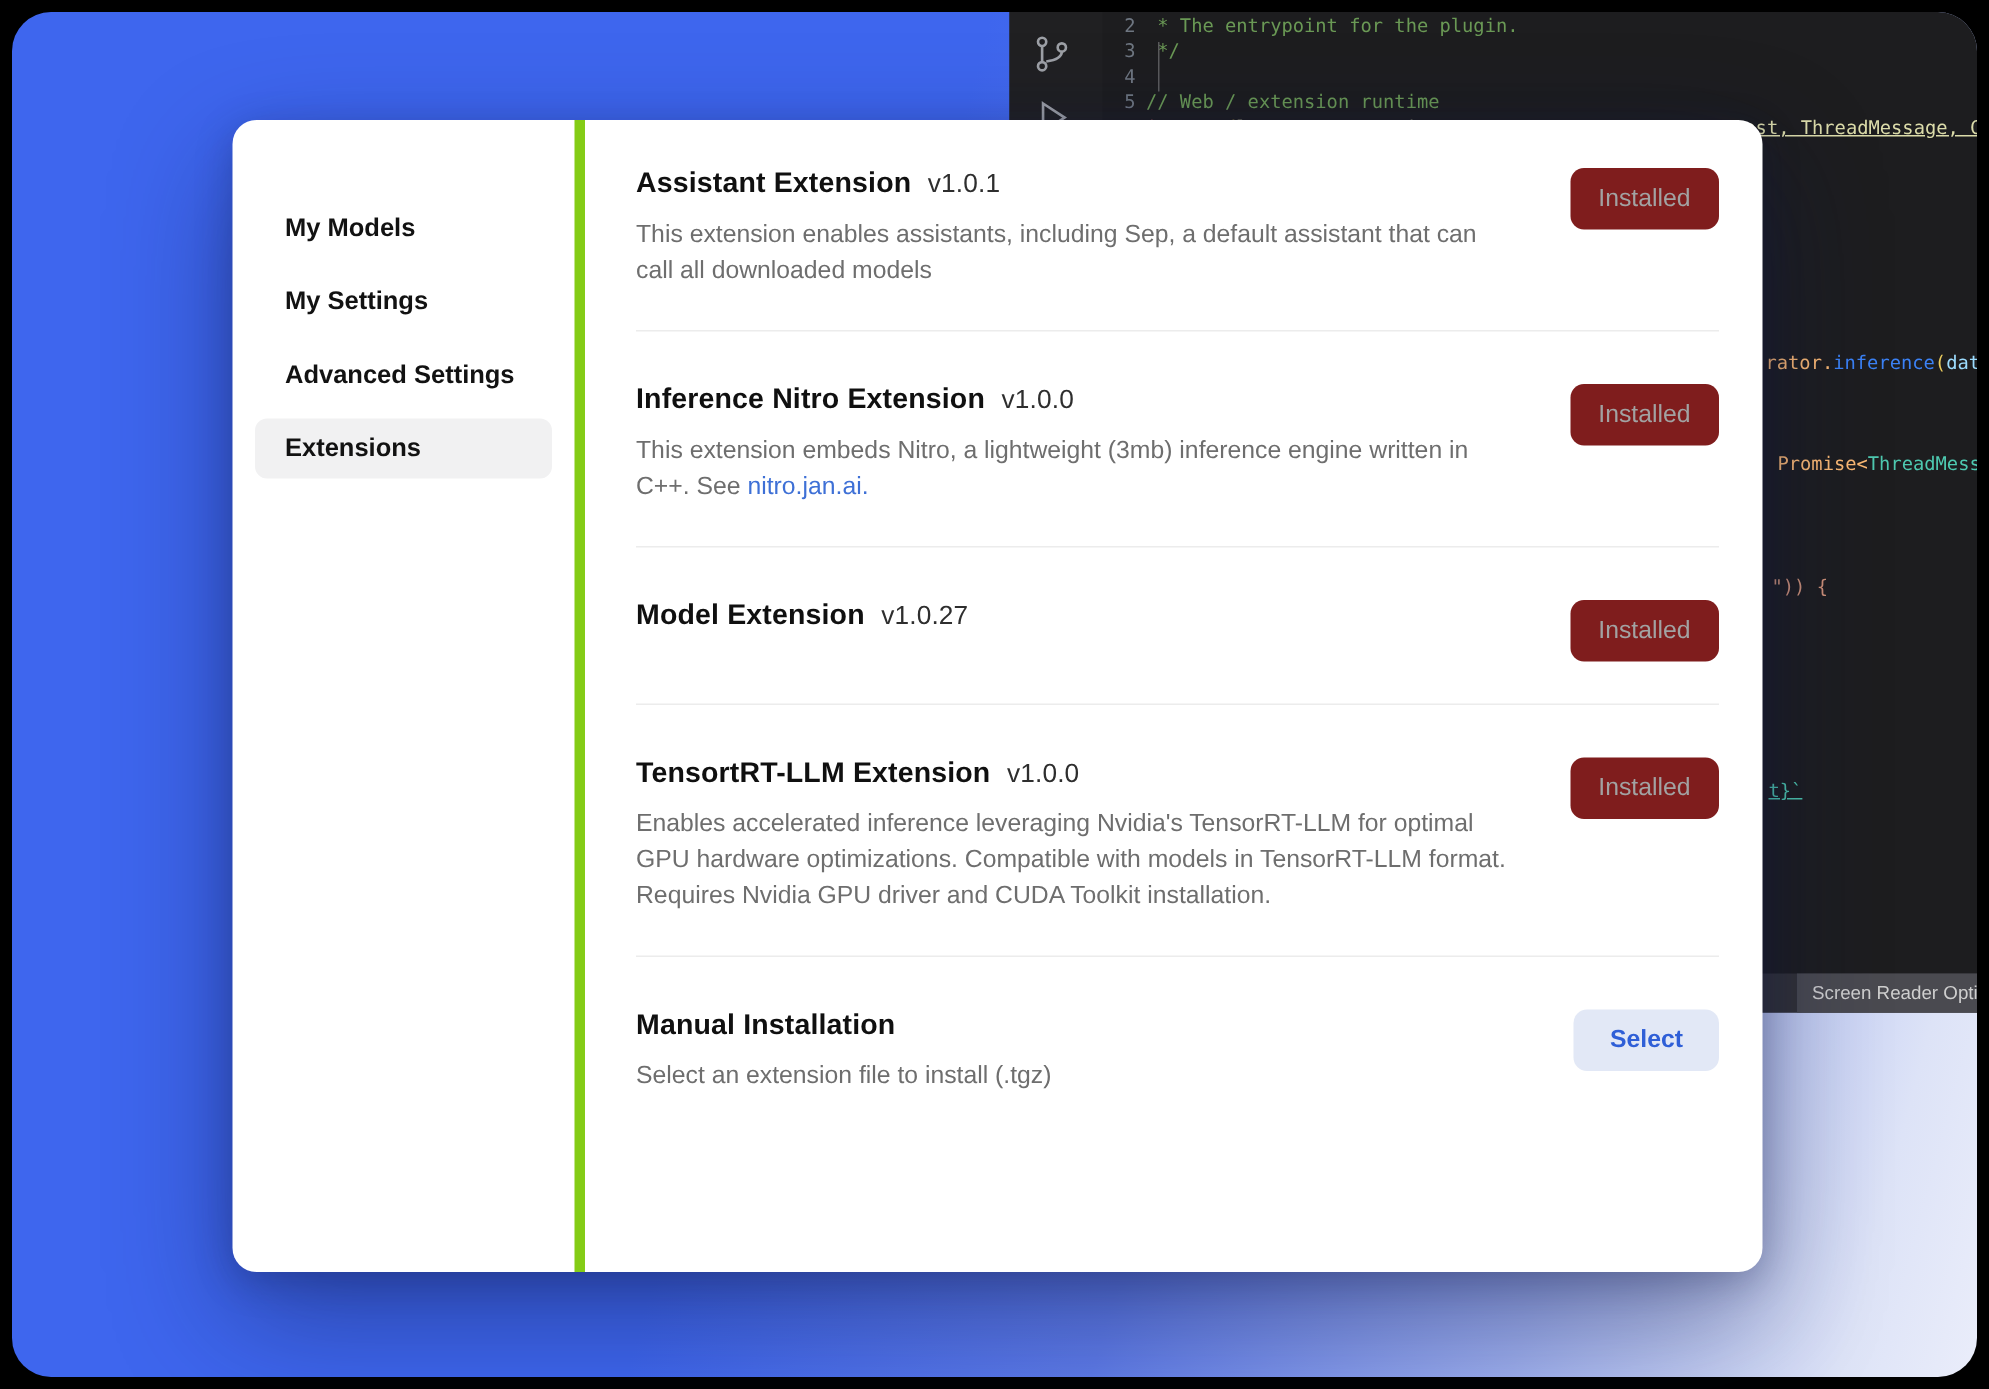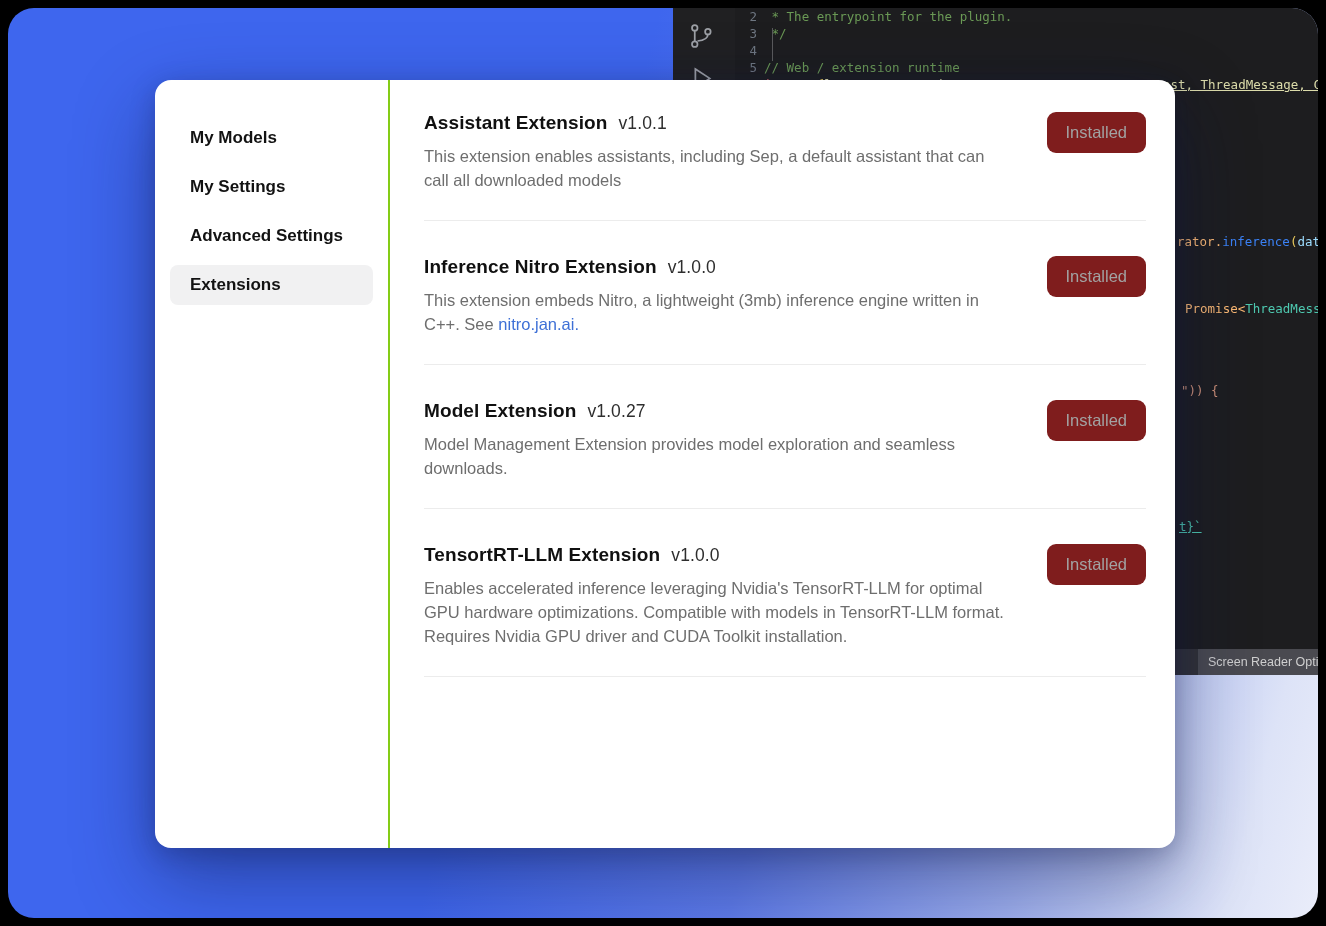--- a/index.html
+++ b/index.html
@@ -40,22 +40,22 @@
                 background:#323236; color:#CFCFCF; font-size:12.5px;
                 font-family:"Liberation Sans", sans-serif; }
   .status-left { position:absolute; left:487px; top:5px; }
   .status-reader { position:absolute; left:525px; top:0; height:26px; line-height:26px;
                    padding:0 10px; background:#4A4A50; white-space:nowrap; }
 
   
   .modal { position:absolute; left:155px; top:80px; width:1020px; height:768px;
            background:#fff; border-radius:16px; z-index:5; display:flex;
            box-shadow:0 30px 80px rgba(15,25,70,.45), 0 6px 24px rgba(15,25,70,.25); }
-  .sidebar { width:235px; flex:0 0 235px; padding:38px 15px 0 15px;
-             border-right:2px solid #84cc16; }
+  .sidebar { width:235px; flex:0 0 235px; padding:52px 15px 0 15px;
+             border-right:7px solid #84cc16; }
   .side-item { padding:10px 20px; margin-bottom:9px; border-radius:8px;
                font-size:17px; font-weight:700; color:#121212; cursor:pointer; }
   .side-item.active { background:#F1F1F2; }
   .content { flex:1; padding:32px 29px 0 34px; }
   .row { display:flex; justify-content:space-between; align-items:flex-start; }
   .row-main { max-width:585px; }
   .row-title { font-size:19px; font-weight:700; color:#101010; letter-spacing:.1px; }
   .row-version { font-weight:400; font-size:17.5px; color:#2E2E2E; margin-left:11px; }
   .row-desc { margin-top:10px; font-size:16.5px; line-height:24px; color:#6E6E6E; }
   .desc-link { color:#3E70D6; cursor:pointer; }
@@ -141,31 +141,37 @@
           <div class="row-title"><span>Inference Nitro Extension</span><span class="row-version">v1.0.0</span></div>
           <div class="row-desc"><span>This extension embeds Nitro, a lightweight (3mb) inference engine written in C++. See </span><span class="desc-link">nitro.jan.ai.</span></div>
         </div>
         <button class="btn">Installed</button>
       </div>
       <hr class="divider">
 
       <div class="row">
         <div class="row-main">
           <div class="row-title"><span>Model Extension</span><span class="row-version">v1.0.27</span></div>
-          <div class="row-desc">Model Management Extension provides model exploration and seamless downloads.</div>
         </div>
         <button class="btn">Installed</button>
       </div>
       <hr class="divider">
 
       <div class="row">
         <div class="row-main">
           <div class="row-title"><span>TensortRT-LLM Extension</span><span class="row-version">v1.0.0</span></div>
           <div class="row-desc">Enables accelerated inference leveraging Nvidia's TensorRT-LLM for optimal GPU hardware optimizations. Compatible with models in TensorRT-LLM format. Requires Nvidia GPU driver and CUDA Toolkit installation.</div>
         </div>
         <button class="btn">Installed</button>
       </div>
       <hr class="divider">
 
+      <div class="row">
+        <div class="row-main">
+          <div class="row-title">Manual Installation</div>
+          <div class="row-desc">Select an extension file to install (.tgz)</div>
+        </div>
+        <button class="btn btn-select">Select</button>
+      </div>
 
     </div>
   </div>
 </div>
 
 </body></html>

